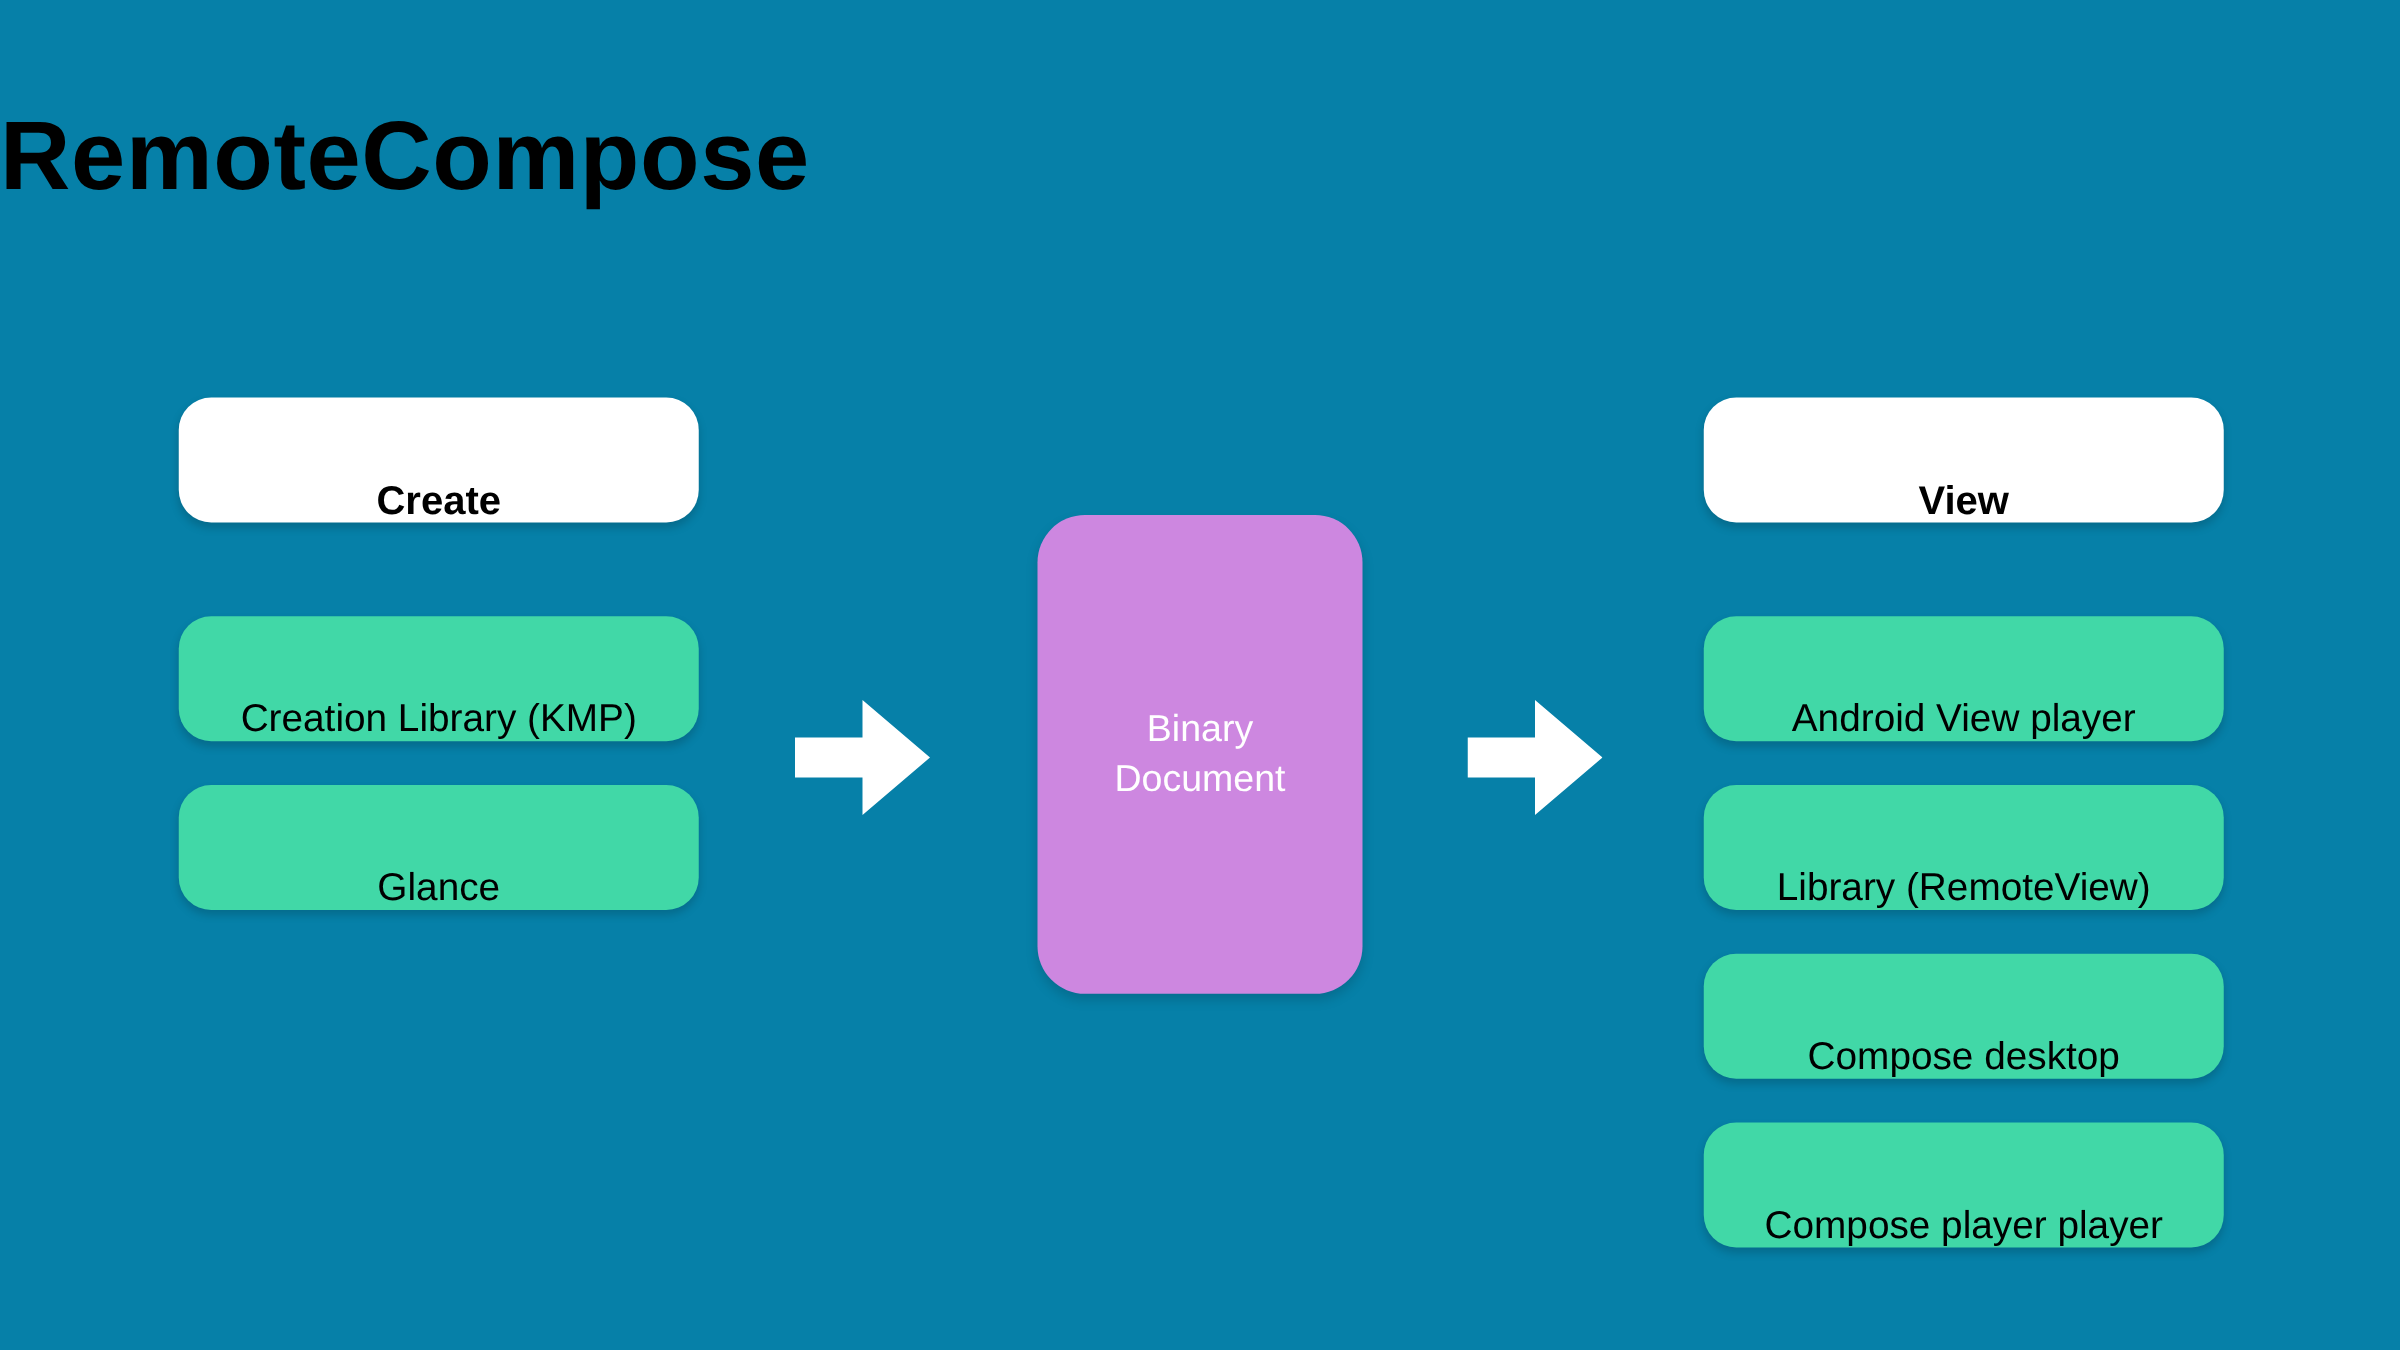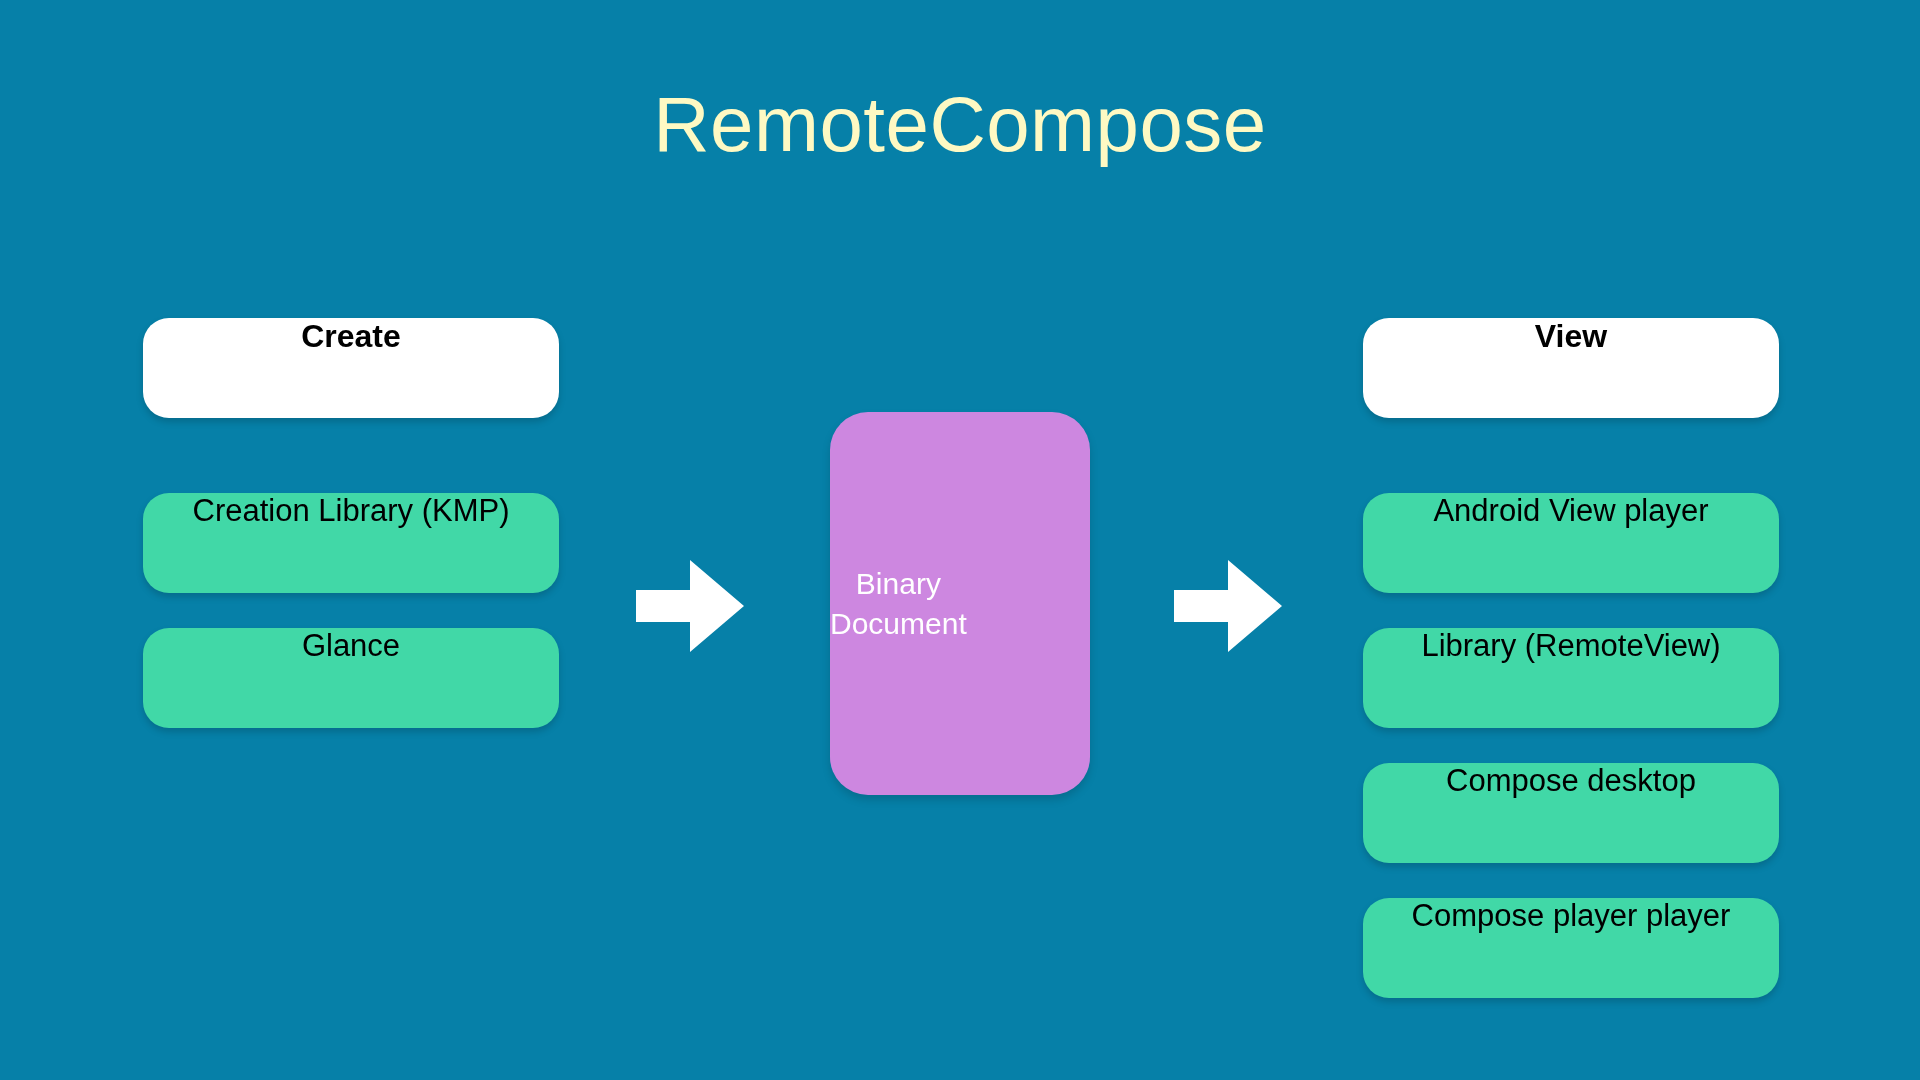--- a/index.html
+++ b/index.html
@@ -21,46 +21,45 @@
     height: 1080px;
     background: #0680a8;
   }
 
   
   #title {
     position: absolute;
     left: 0;
     top: 72px;
     width: 1920px;
-    text-align: center;
-    color: #fef9c3;
+    color: #000000;
     font-size: 78px;
     line-height: 104px;
-    font-weight: 400;
+    font-weight: 700;
     letter-spacing: 0.5px;
     white-space: nowrap;
   }
 
   
   .column {
     position: absolute;
     width: 416px;
   }
   #column-create { left: 143px; top: 318px; }
   #column-play   { left: 1363px; top: 318px; }
 
   
   .pill {
     position: relative;
     box-sizing: border-box;
     width: 416px;
     height: 100px;
     border-radius: 26px;
     display: flex;
-    align-items: flex-start;
+    align-items: flex-end;
     justify-content: center;
     text-align: center;
     color: #000000;
     font-size: 31px;
     line-height: 36px;
     white-space: nowrap;
     box-shadow: 0 4px 7px rgba(0, 0, 0, 0.17);
   }
 
   .pill-header {
@@ -81,20 +80,21 @@
   #binary-document {
     position: absolute;
     left: 830px;
     top: 412px;
     width: 260px;
     height: 383px;
     background: #cd87e0;
     border-radius: 38px;
     display: flex;
     align-items: center;
+    justify-content: center;
     box-shadow: 0 5px 9px rgba(0, 0, 0, 0.15);
   }
   #binary-document-label {
     color: #ffffff;
     font-size: 30px;
     line-height: 40px;
     font-weight: 400;
     text-align: center;
     white-space: pre-line;
   }

